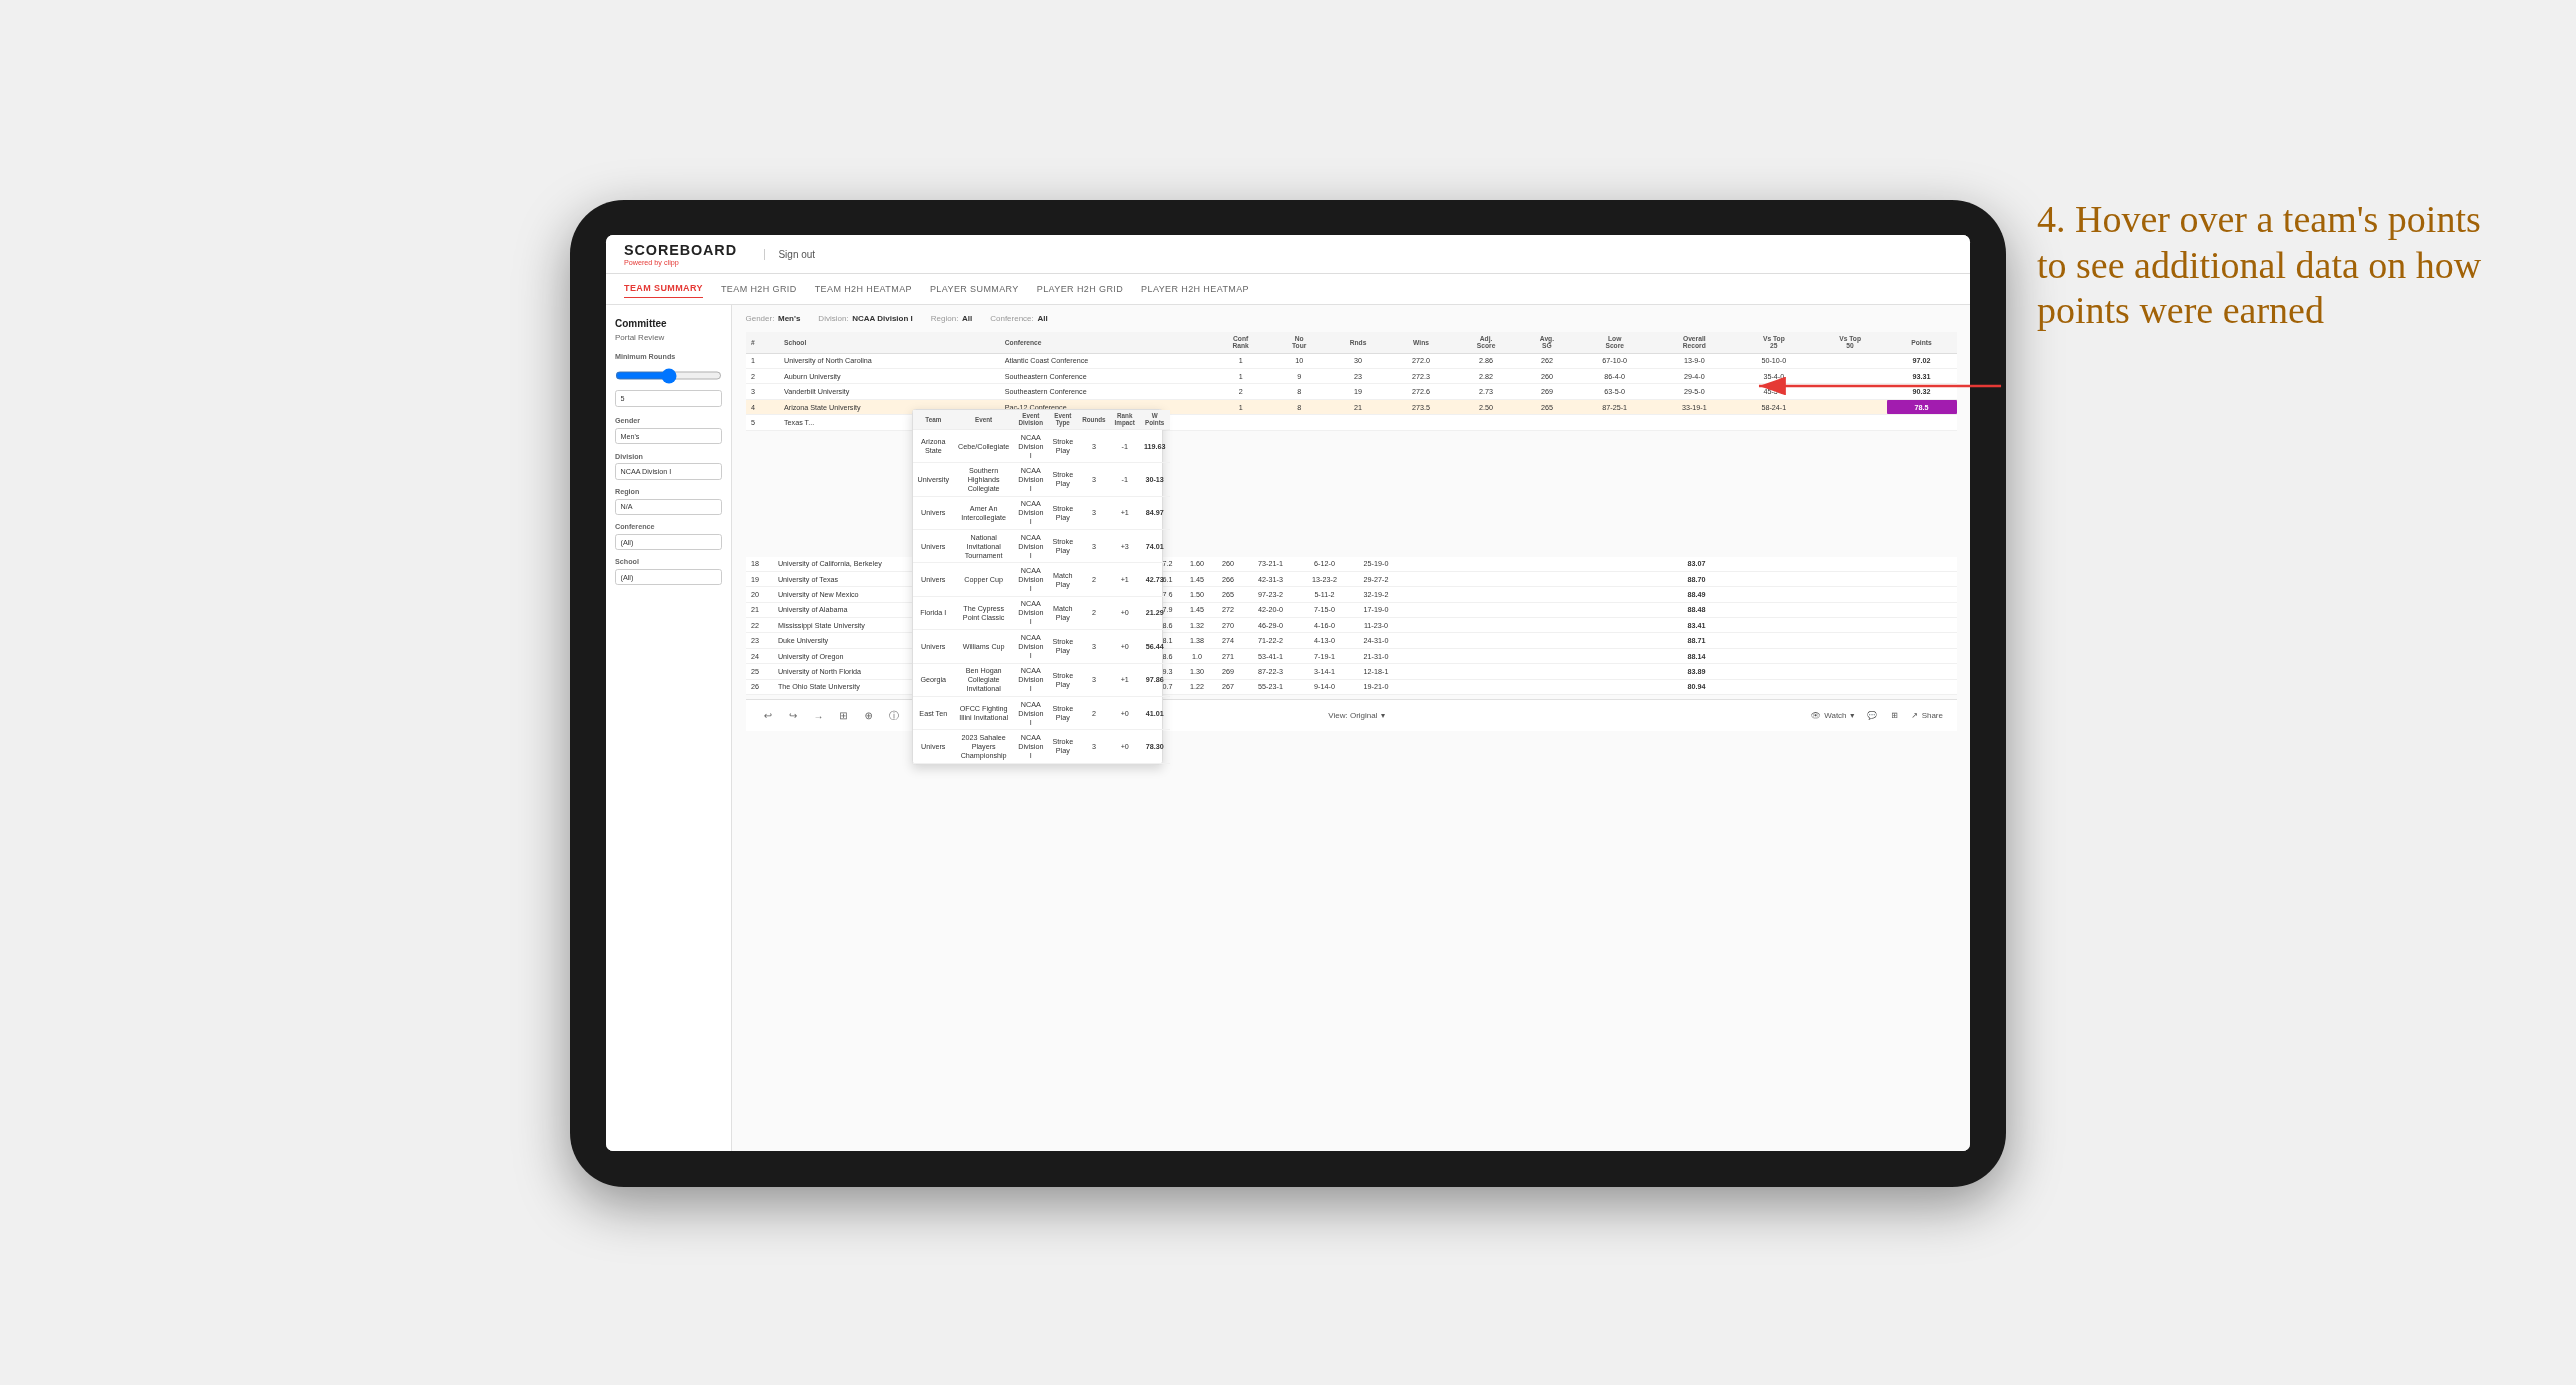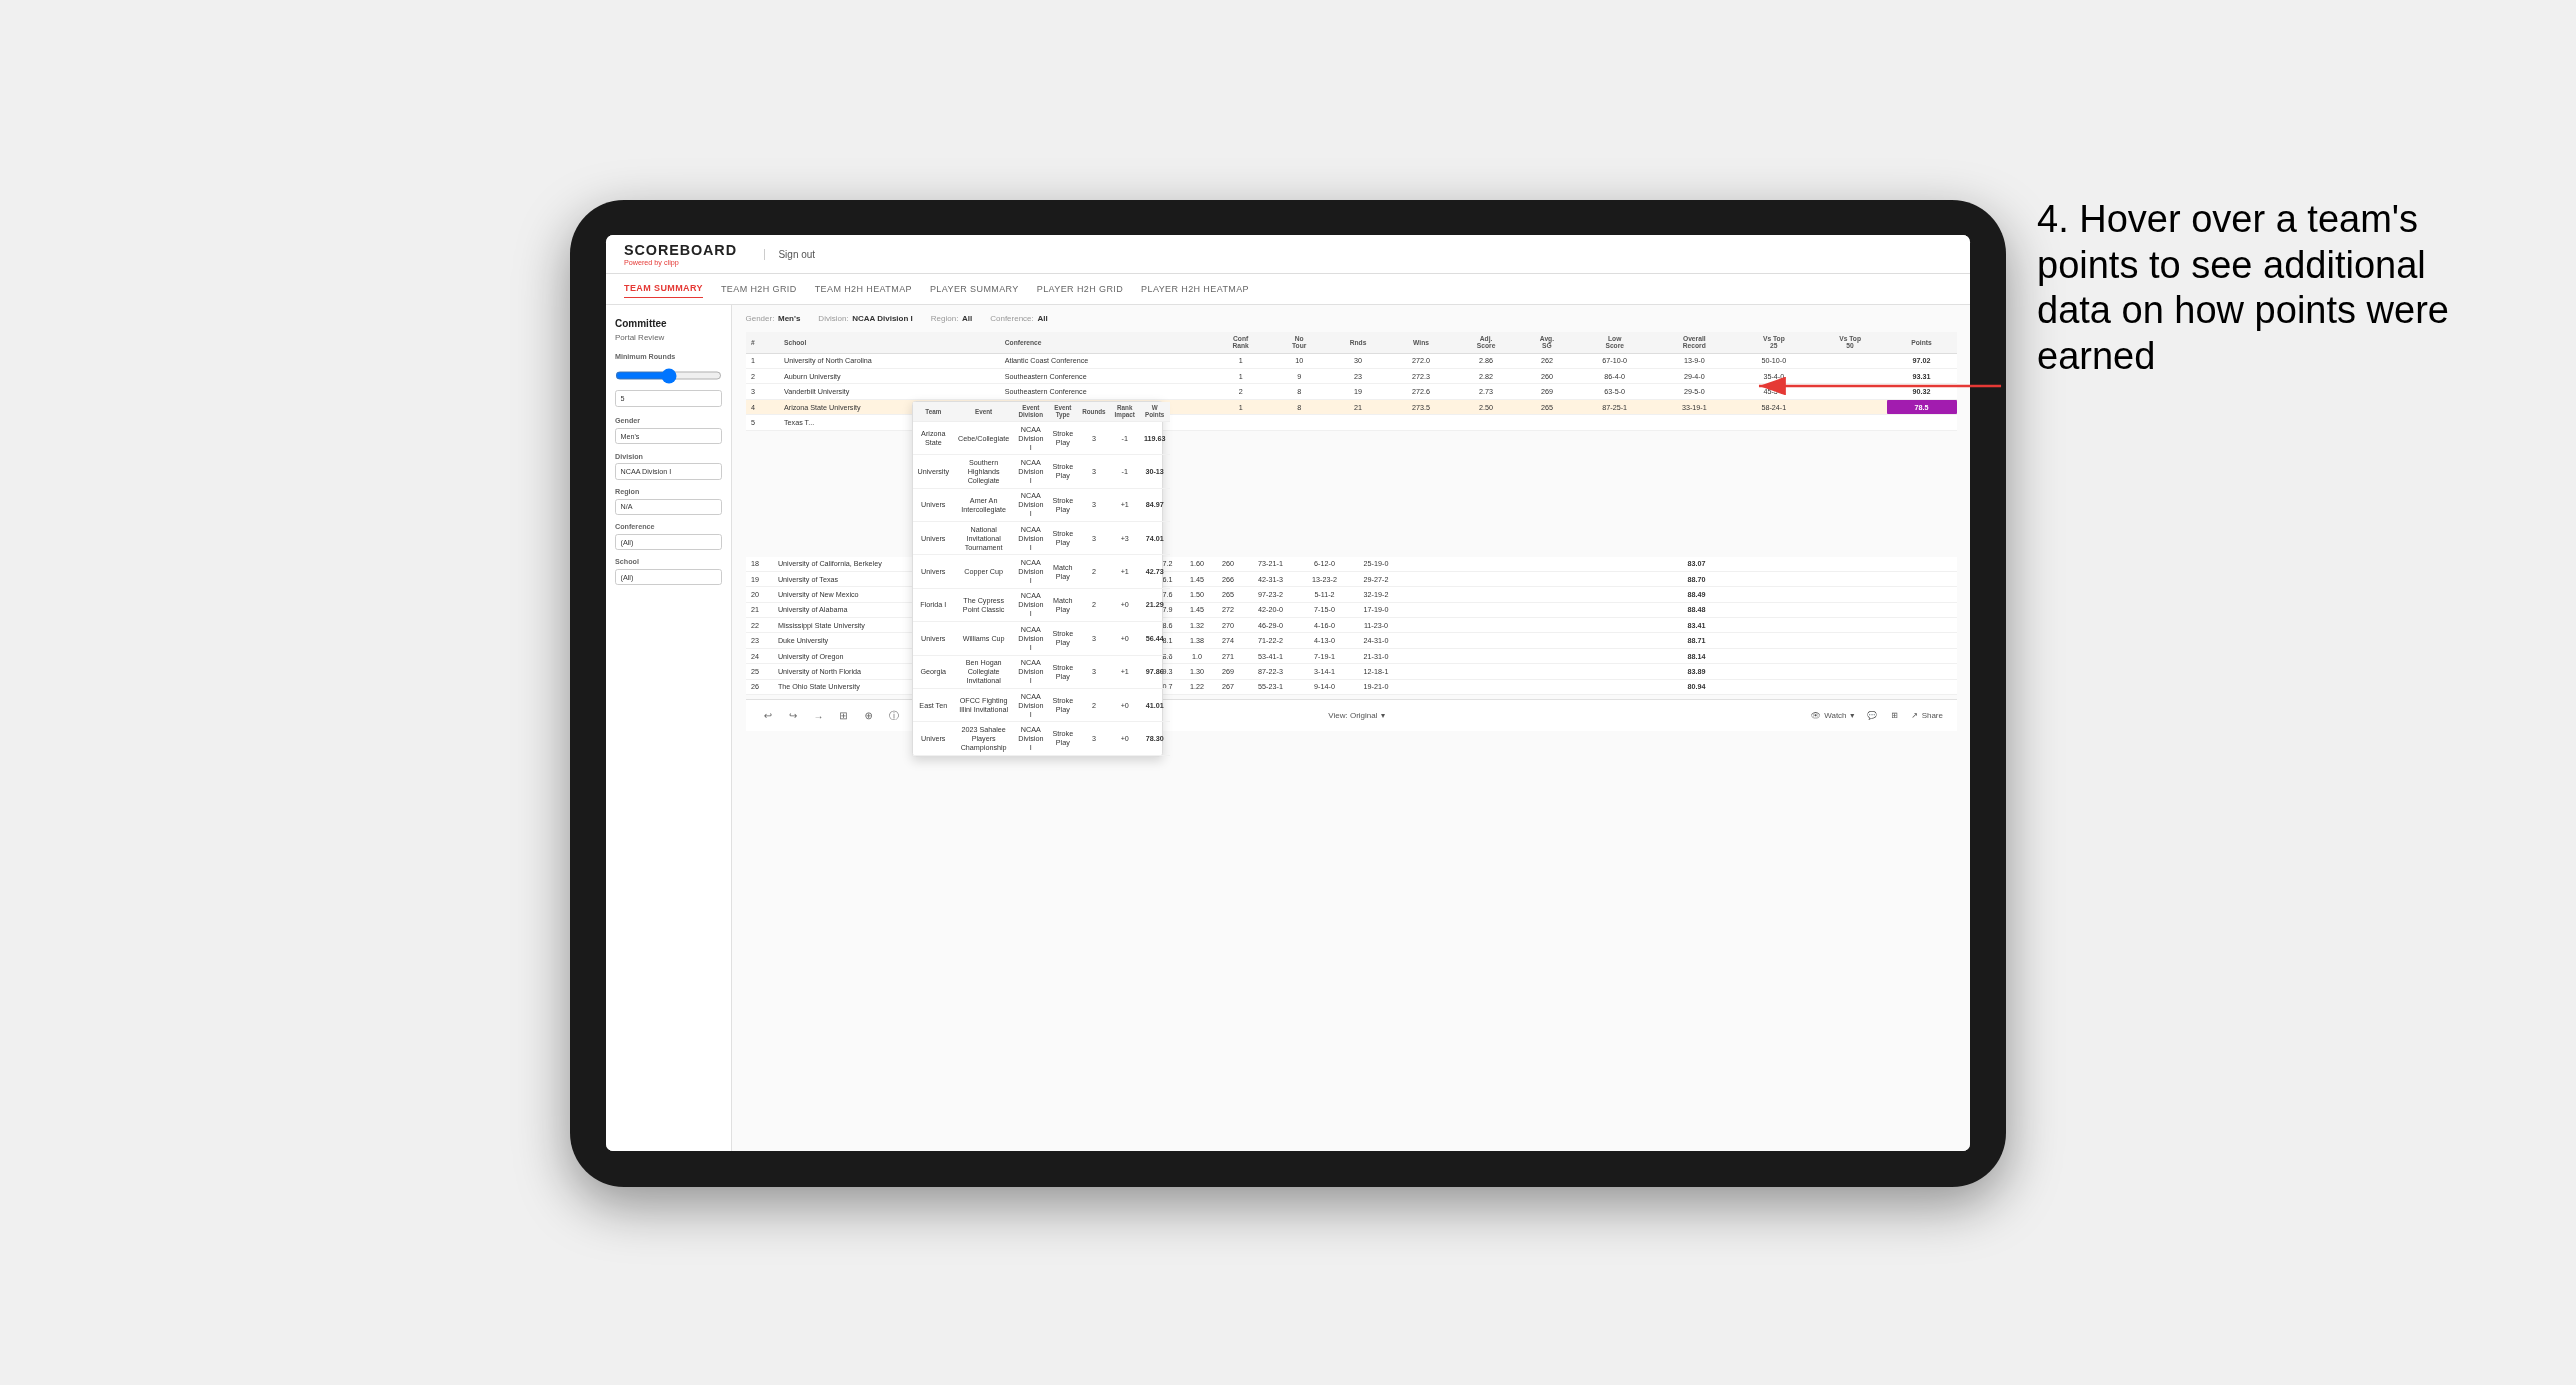--- a/index.html
+++ b/index.html
@@ -337,23 +337,23 @@
 
     
     .annotation-container {
       position: absolute;
       right: 90px;
       top: 180px;
       width: 449px;
     }
     .annotation-text {
       font-size: 38px;
-      color: #000000;
+      color: #a16207;
       line-height: 1.2;
-      font-family: Liberation Sans, sans-serif;
+      font-family: Liberation Serif, serif;
     }
 
     .rank-col { color: #666; }
   </style>
 </head>
 <body>
 
 <div class="tablet-wrapper">
   <div class="tablet-screen">
 
@@ -531,21 +531,21 @@
               <td></td>
               <td></td>
               <td></td>
               <td></td>
               <td></td>
               <td class="points-cell"></td>
             </tr>
           </tbody>
         </table>
 
-        <div class="tooltip-popup" style="position:absolute; top: 96px; left: 180px; z-index:20;">
+        <div class="tooltip-popup" style="position:absolute; top: 104px; left: 180px; z-index:20;">
           <table class="tooltip-inner-table">
             <thead>
               <tr>
                 <th>Team</th>
                 <th>Event</th>
                 <th>Event Division</th>
                 <th>Event Type</th>
                 <th>Rounds</th>
                 <th>Rank Impact</th>
                 <th>W Points</th>

